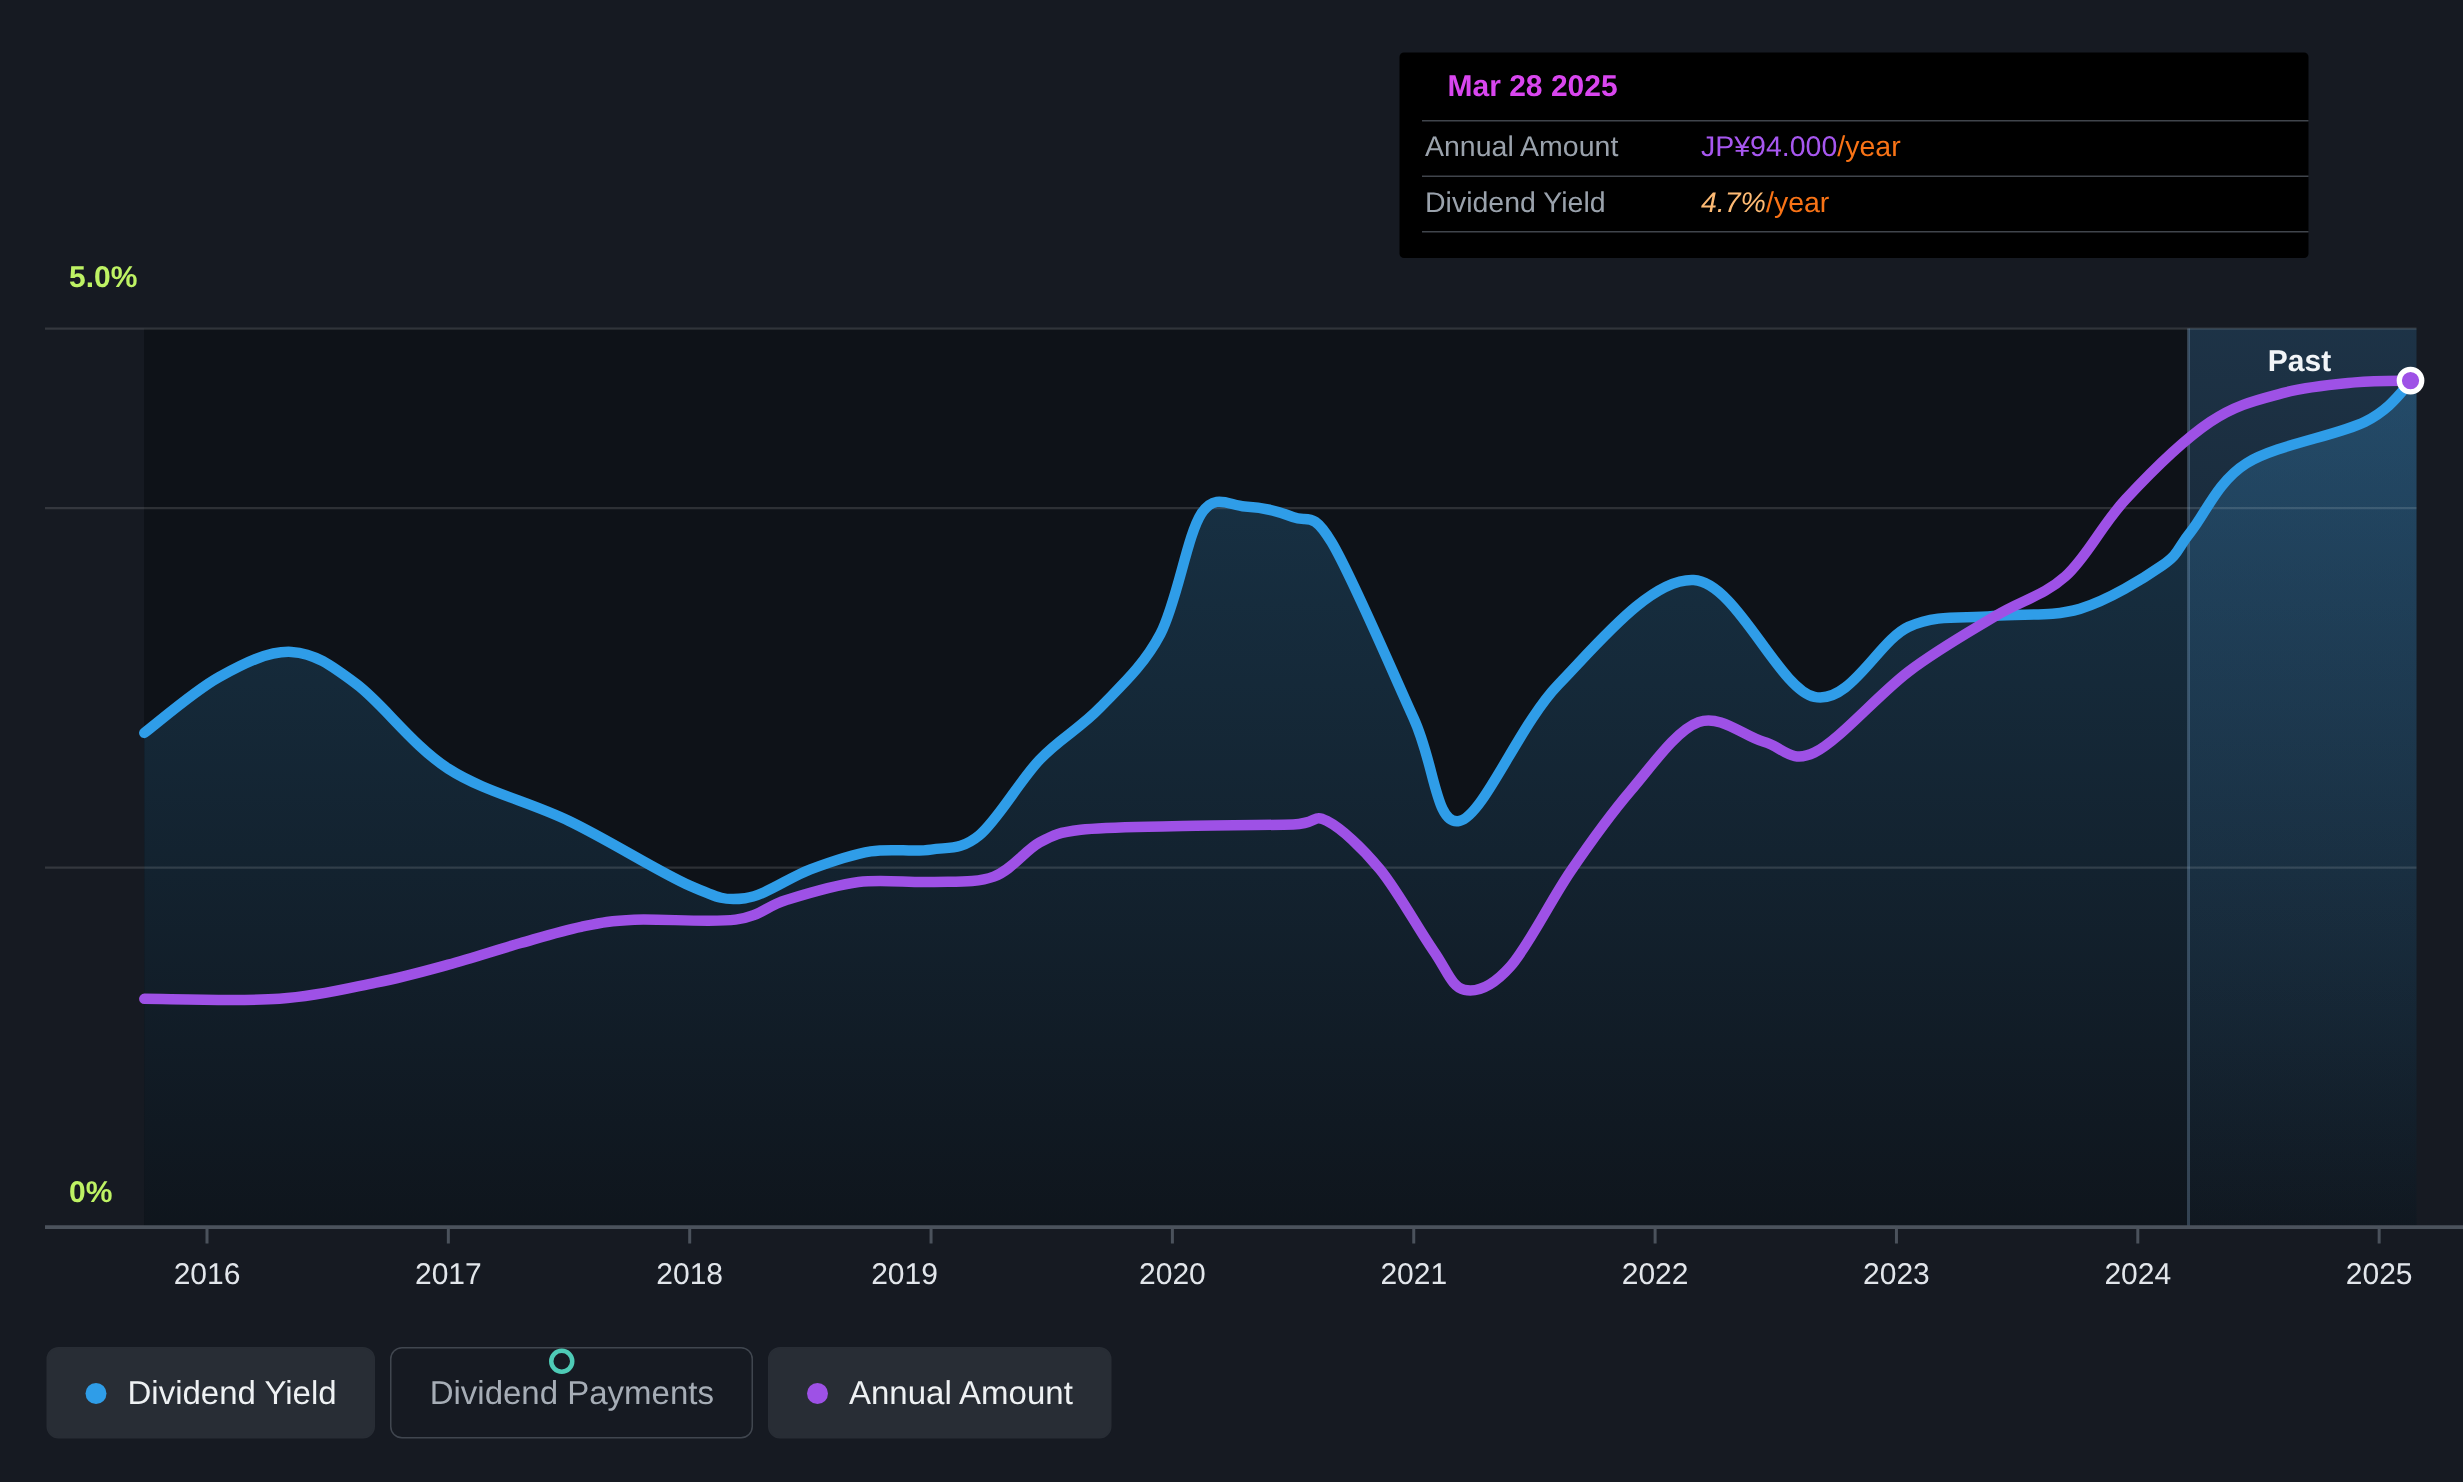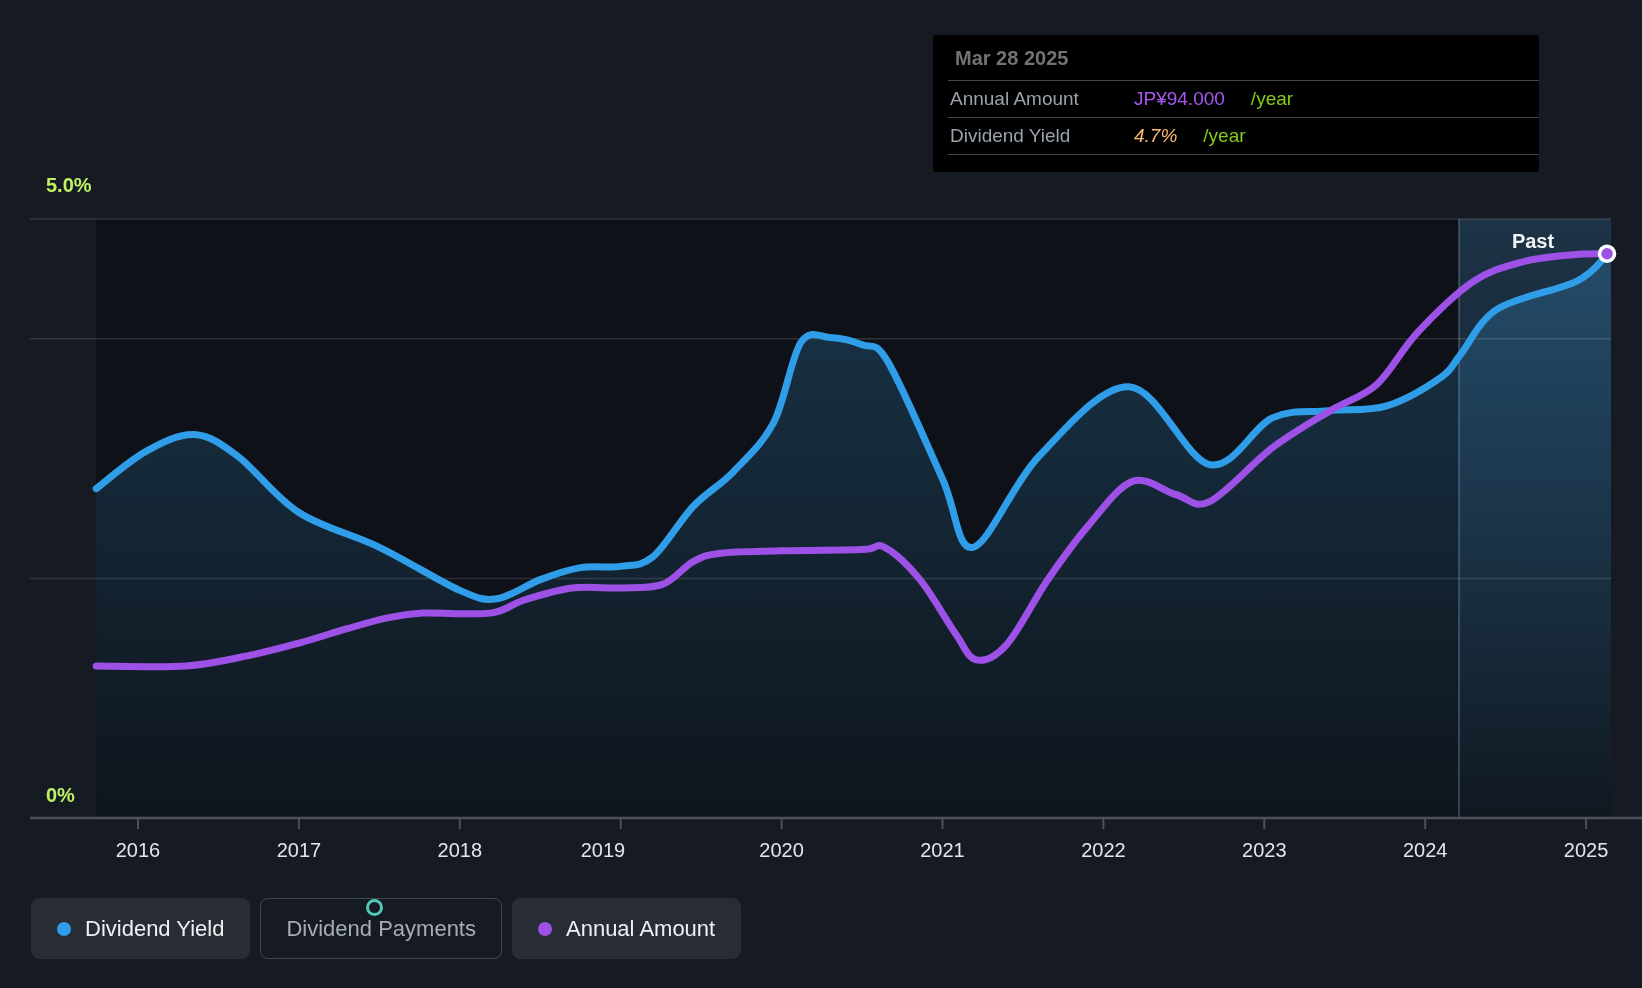--- a/index.html
+++ b/index.html
@@ -12,24 +12,24 @@
   .stage svg{position:absolute;left:0;top:0;}
   .ylab{position:absolute;left:46px;color:#bef264;font-size:20px;font-weight:700;line-height:26px;}
   .ylab.top{top:172px;}
   .ylab.bottom{top:782px;}
   .xlab{position:absolute;top:837px;width:90px;margin-left:-45px;text-align:center;
         color:#e2e6eb;font-size:20px;line-height:26px;}
   .past{position:absolute;left:1473px;top:228px;width:120px;text-align:center;
         color:#f2f5f8;font-size:20px;font-weight:700;line-height:26px;}
   
   .tooltip{position:absolute;left:933px;top:35px;width:606px;background:#000;border-radius:3px;}
-  .tt-title{height:45px;line-height:47px;padding-left:22px;color:#737373;font-size:20px;font-weight:700;}
+  .tt-title{height:45px;line-height:47px;padding-left:32px;color:#d946ef;font-size:20px;font-weight:700;}
   .tt-row{height:36px;margin-left:15px;border-top:1px solid #40454c;display:flex;align-items:center;font-size:19px;}
   .tt-label{width:184px;padding-left:2px;color:#9aa2ac;}
-  .tt-suffix{color:#84cc16;margin-left:26px;}
+  .tt-suffix{color:#f97316;}
   .tt-foot{height:17px;margin-left:15px;border-top:1px solid #40454c;}
   
   .legend{position:absolute;left:31px;top:898px;display:flex;gap:10px;}
   .leg-btn{height:61px;display:flex;align-items:center;padding:0 25px;border-radius:8px;
            font-size:22px;cursor:pointer;box-sizing:border-box;}
   .leg-btn.active{background:#282d35;border:1px solid #282d35;color:#eef1f3;font-weight:500;}
   .leg-btn.inactive{background:transparent;border:1px solid #40464f;color:#a6adb6;font-weight:400;flex-direction:column;}
   .leg-mark{width:14px;height:14px;border-radius:50%;margin-right:14px;flex:0 0 auto;}
 </style>
 </head>

